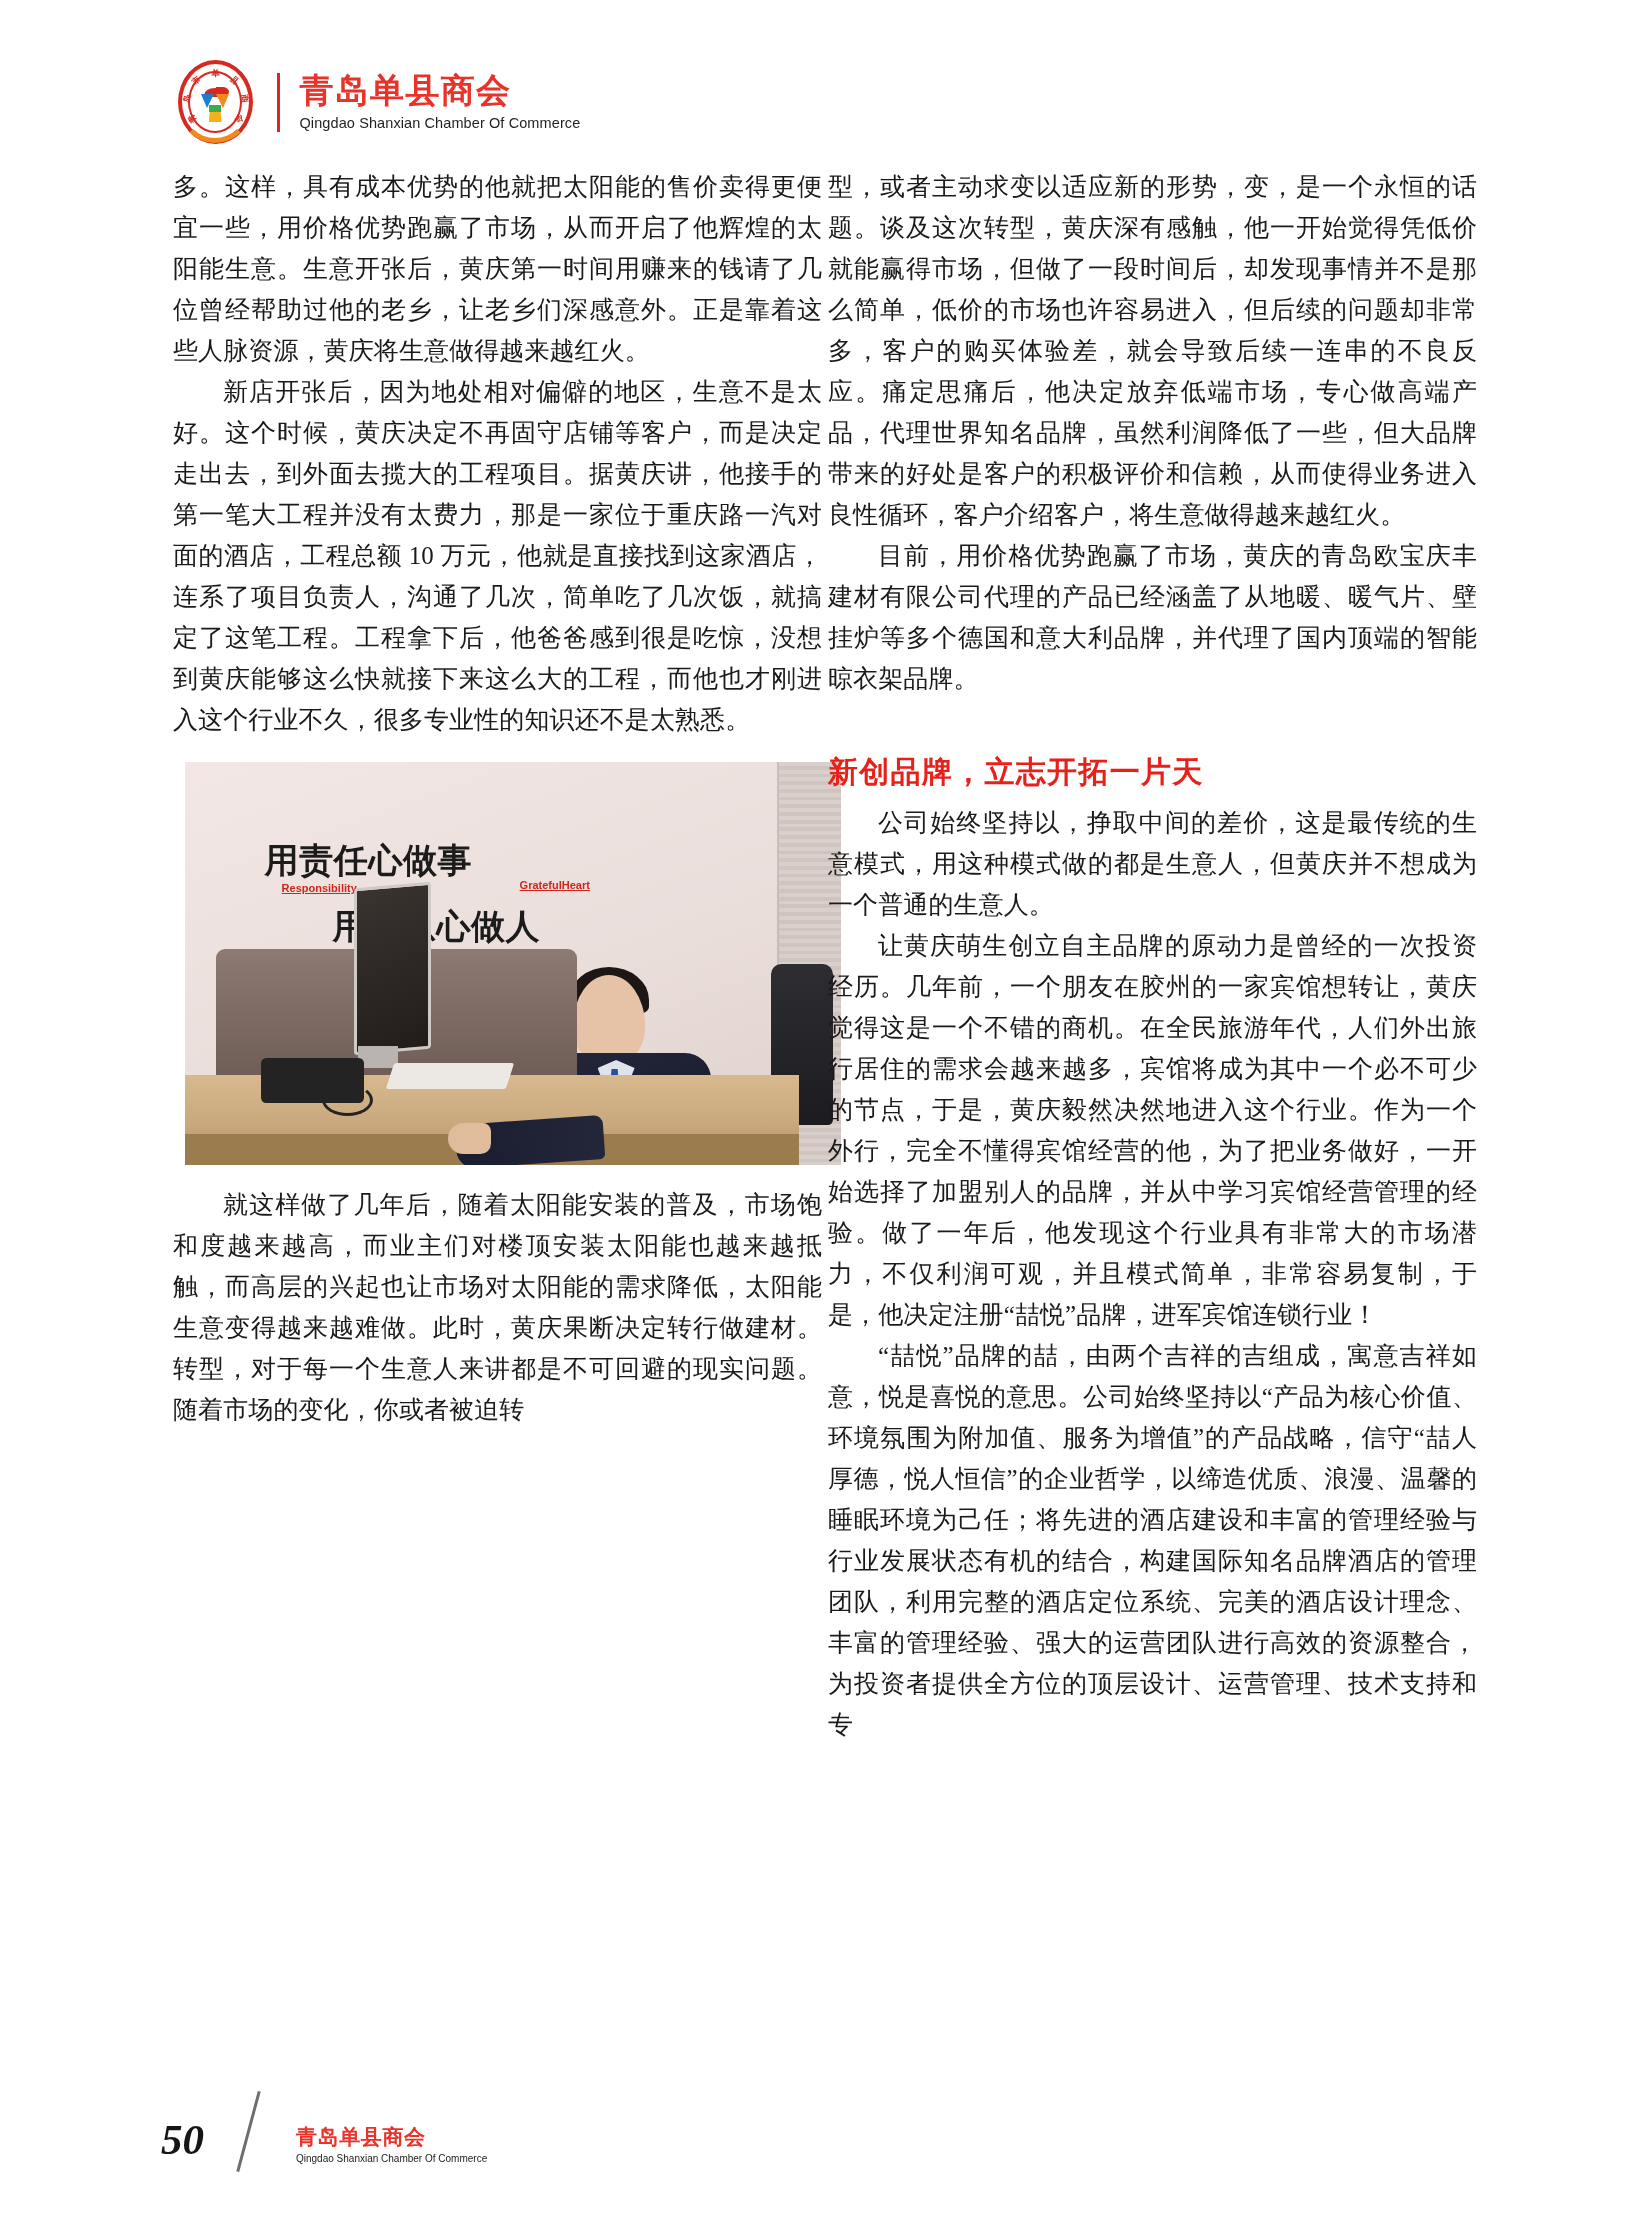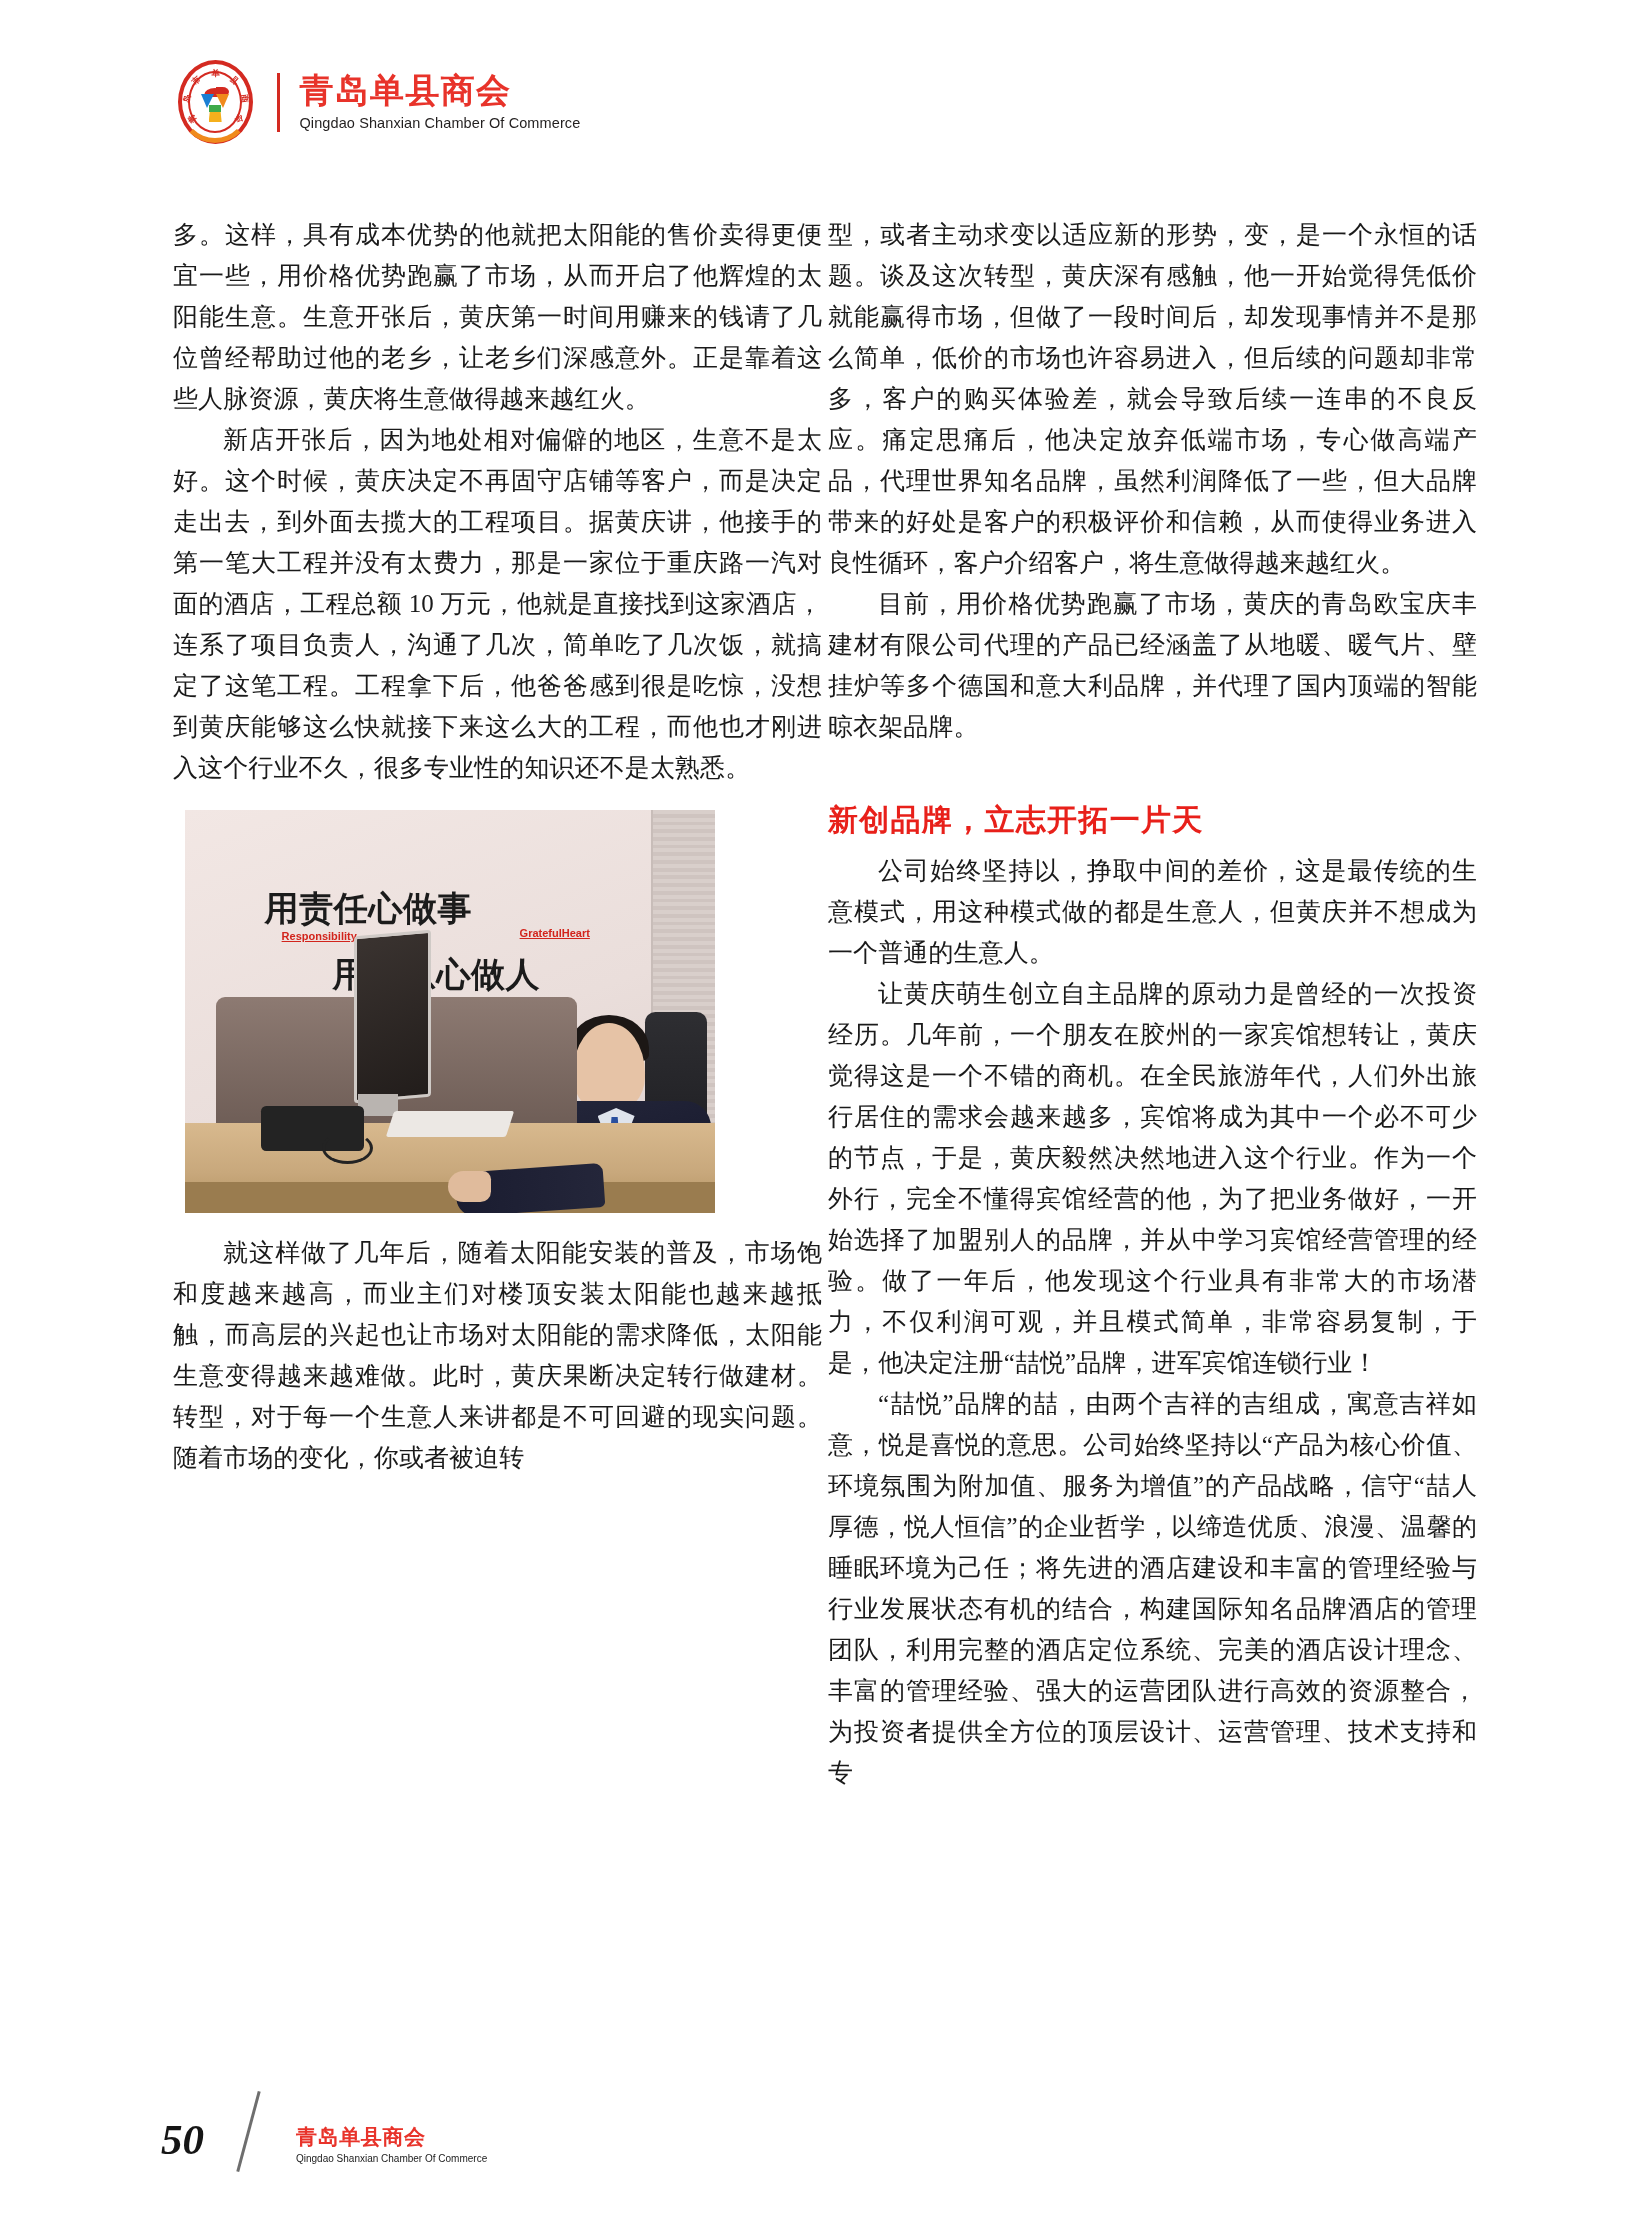--- a/index.html
+++ b/index.html
@@ -147,21 +147,20 @@
     letter-spacing: 0.1px;
     margin-top: 5.8px;
     white-space: nowrap;
   }
 
   
   .col {
     position: absolute;
     top: 166px;
     width: 649px;
-    margin-top: 48px;
   }
   .col-left  { left: 173px; }
   .col-right { left: 828px; }
 
   p.body {
     margin: 0 0 0 0;
     font-family: "Liberation Serif", "DejaVu Serif", serif;
     font-size: 25px;
     line-height: 41px;
     color: #1a1a1a;
@@ -182,21 +181,21 @@
     font-size: 30px;
     color: #e8201a;
     letter-spacing: 1.3px;
     text-indent: 0;
     white-space: nowrap;
   }
 
   
   .photo {
     position: relative;
-    width: 530px;
+    width: 656px;
     height: 403px;
     margin: 22px 0 19.3px 11.6px;
     overflow: hidden;
     background: linear-gradient(175deg,#efe3e0 0%, #e9dcd9 42%, #e3d6d2 100%);
   }
   .photo .wall {
     position: absolute; inset: 0;
     background: linear-gradient(160deg,#f2e7e4 0%, #eadedb 55%, #ddd0cc 100%);
   }
   .photo .blinds {

